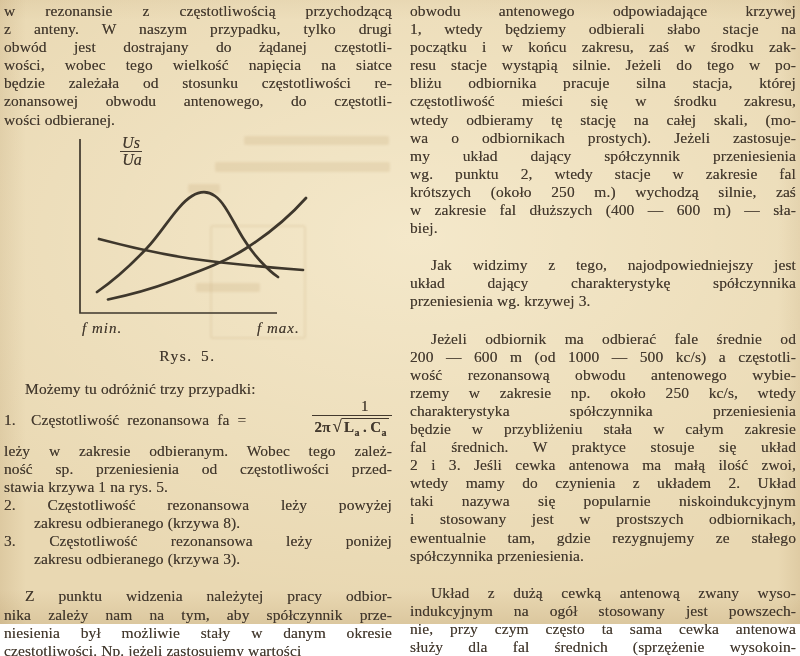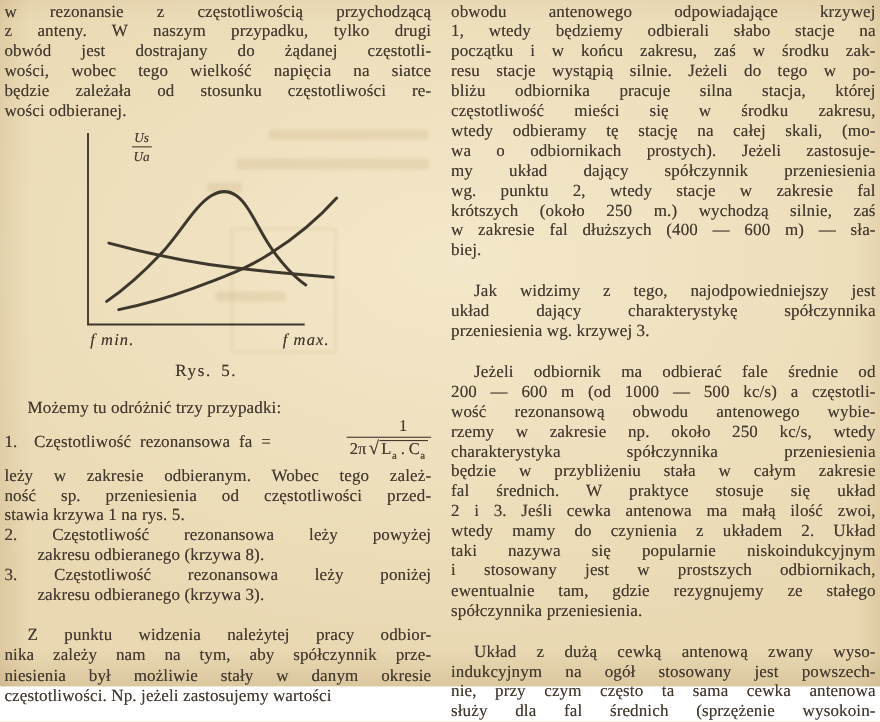--- a/index.html
+++ b/index.html
@@ -36,21 +36,21 @@
   .gap{margin-top:19px;}
 
   
   .figure{position:relative;height:238px;margin:4px 0 9px;}
   .plot{position:absolute;left:51px;top:2px;}
   .plot path, .plot polyline{fill:none;stroke:#3e372c;}
   .axis{stroke-width:1.7;}
   .curve{stroke-width:2.7;stroke-linecap:round;}
   .yfrac{
     position:absolute;left:116px;top:3px;
-    font-style:italic;font-size:12px;line-height:14px;text-align:center;
+    font-style:italic;font-size:16px;line-height:14px;text-align:right;
   }
   .yfrac .fnum{display:block;border-bottom:1.4px solid #473d30;padding:0 2px 1px;}
   .yfrac .fden{display:block;padding-top:1px;}
   .xlab{position:absolute;top:187px;font-style:italic;font-size:15px;letter-spacing:1px;}
   .xlab-left{left:78px;}
   .xlab-right{left:253px;}
   .fig-caption{
     position:absolute;top:214px;left:51px;width:265px;
     text-align:center;letter-spacing:1.5px;word-spacing:3px;
   }
@@ -59,41 +59,42 @@
   .ghost{position:absolute;filter:blur(1.3px);opacity:0.5;pointer-events:none;}
   .ghost-bar{background:rgba(196,166,118,0.45);border-radius:2px;}
   .ghost-box{border:2px solid rgba(196,166,118,0.42);border-radius:3px;}
 
   
   .formula-row{display:flex;align-items:center;height:44px;}
   .f-no{flex:0 0 27px;}
   .f-lead{word-spacing:4px;}
   .frac{display:inline-flex;flex-direction:column;align-items:center;margin-left:auto;font-size:15px;}
   .frac-num{line-height:15px;transform:translateX(13px);padding-bottom:1px;}
-  .frac-den{border-top:1.4px solid #43392e;padding:2px 3px 0;line-height:16px;display:flex;align-items:baseline;}
+  .frac-den{border-top:1.4px solid #43392e;padding:2px 3px 0;line-height:16px;display:flex;align-items:baseline;font-weight:bold;}
   .sqrt-sym{font-size:17px;margin:0 0 0 2px;}
   .radicand{border-top:1.2px solid #43392e;padding:0 2px;letter-spacing:0.5px;}
   .radicand sub{font-size:10px;}
   .rad-dot{margin:0 3px;}
 
   .split-row{display:flex;justify-content:center;line-height:18.1px;height:18.1px;}
 </style>
 </head>
 <body>
 
 <div class="page">
 
   <div class="col col-left">
 
     <div class="para">
         <div class="tline">w rezonansie z częstotliwością przychodzącą</div>
         <div class="tline">z anteny. W naszym przypadku, tylko drugi</div>
         <div class="tline">obwód jest dostrajany do żądanej częstotli-</div>
         <div class="tline">wości, wobec tego wielkość napięcia na siatce</div>
         <div class="tline">będzie zależała od stosunku częstotliwości re-</div>
+        <div class="tline">zonansowej obwodu antenowego, do częstotli-</div>
         <div class="tline lastline">wości odbieranej.</div>
       </div>
 
     <div class="figure">
 
       <div class="ghost ghost-bar" style="left:240px;top:3px;width:145px;height:9px;"></div>
       <div class="ghost ghost-bar" style="left:211px;top:29px;width:175px;height:10px;"></div>
       <div class="ghost ghost-bar" style="left:184px;top:51px;width:32px;height:9px;"></div>
       <div class="ghost ghost-box" style="left:206px;top:92px;width:92px;height:110px;"></div>
       <div class="ghost ghost-bar" style="left:192px;top:150px;width:64px;height:9px;"></div>

